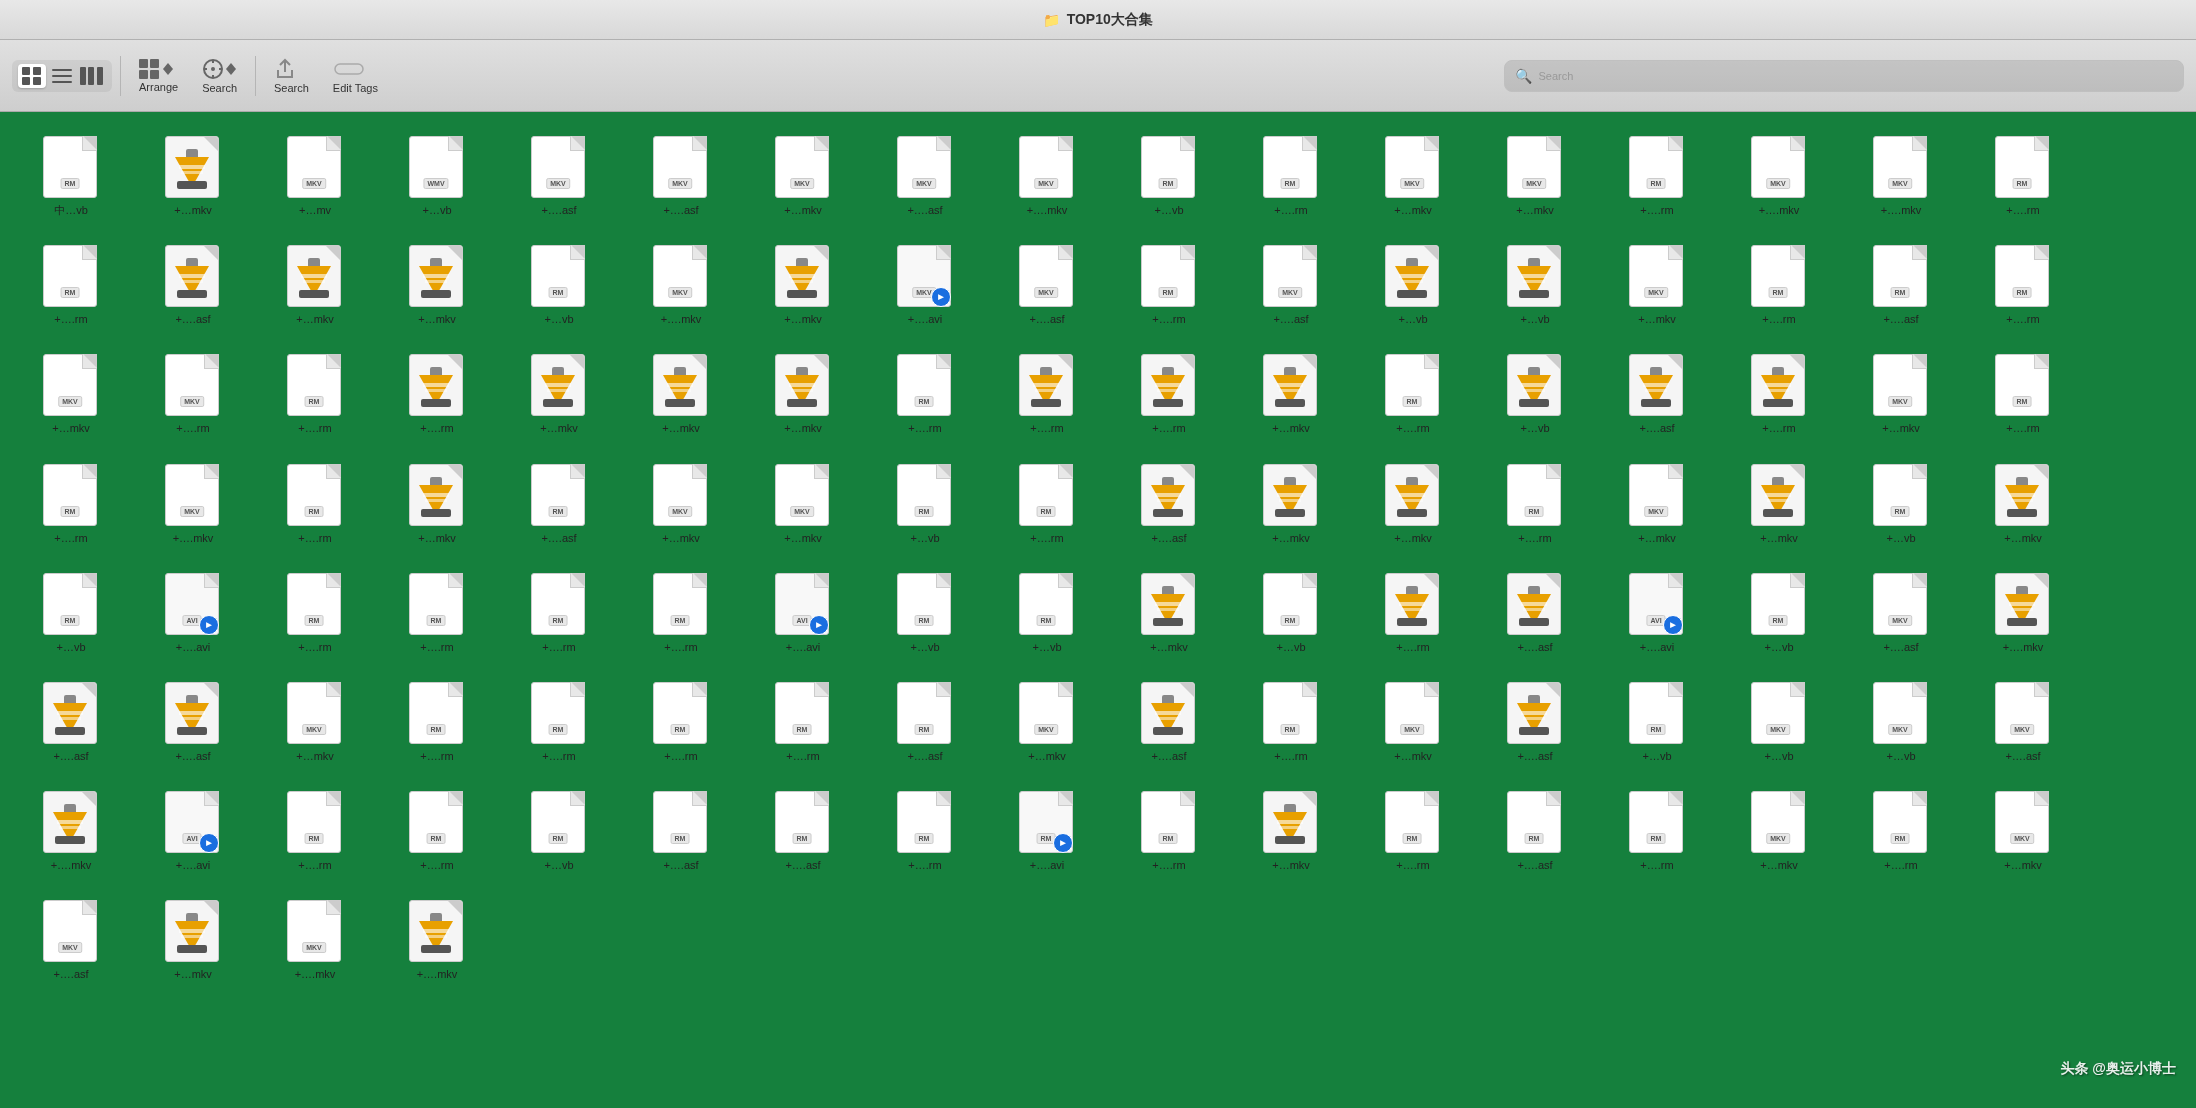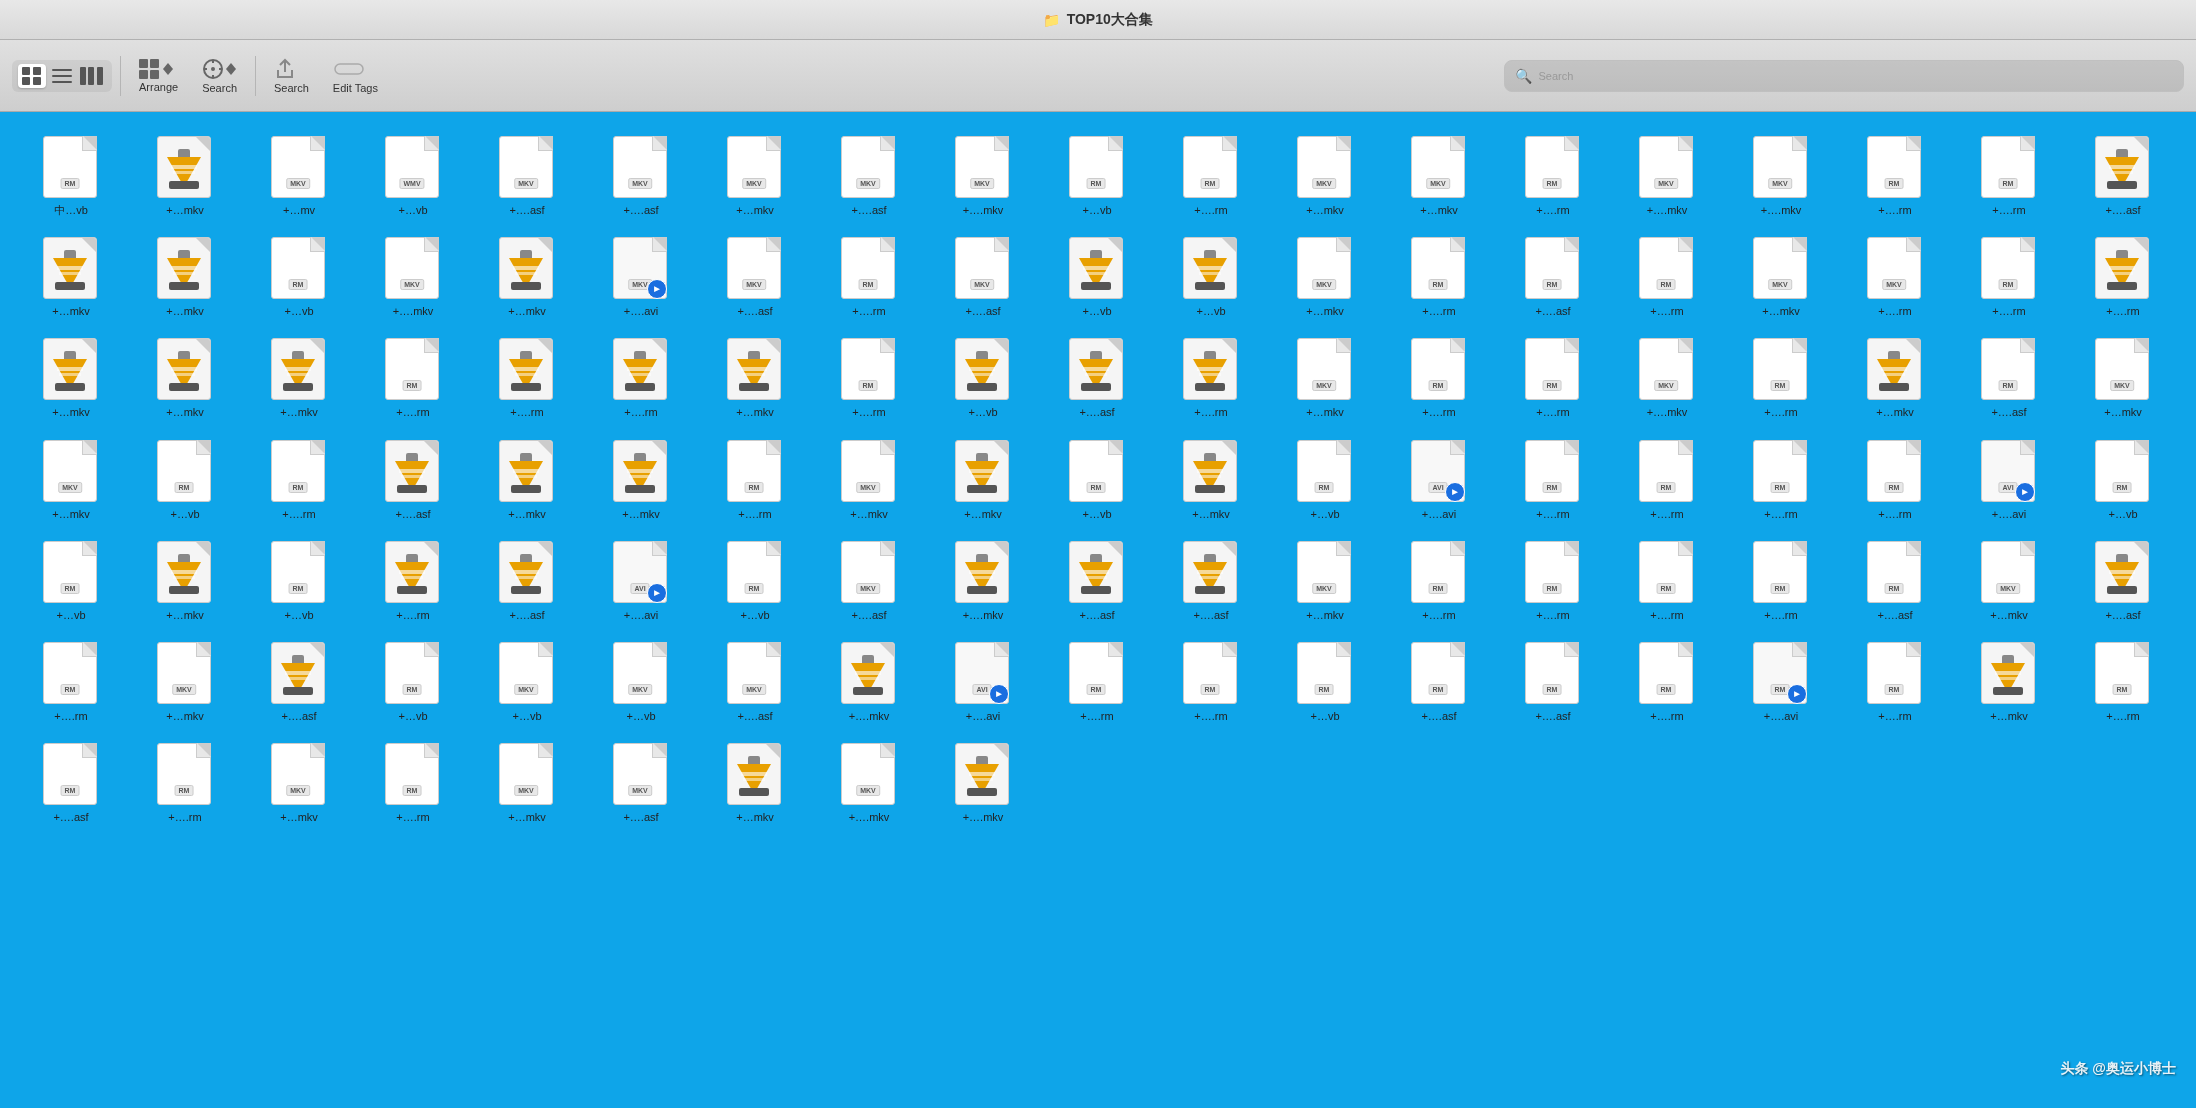--- a/index.html
+++ b/index.html
@@ -110,25 +110,25 @@
       outline: none;
       font-size: 11px;
       color: #333;
       width: 100%;
     }
     .search-box input::placeholder { color: #999; }
     .search-icon { font-size: 14px; color: #888; }
 
     
     .content {
-      background: #0ea5e9;
+      background: #15803d;
       padding: 16px;
       display: flex;
       flex-wrap: wrap;
-      gap: 4px;
+      gap: 12px;
       align-content: flex-start;
       height: calc(1108px - 40px - 72px);
       overflow-y: auto;
     }
 
     
     .file-item {
       width: 110px;
       display: flex;
       flex-direction: column;

